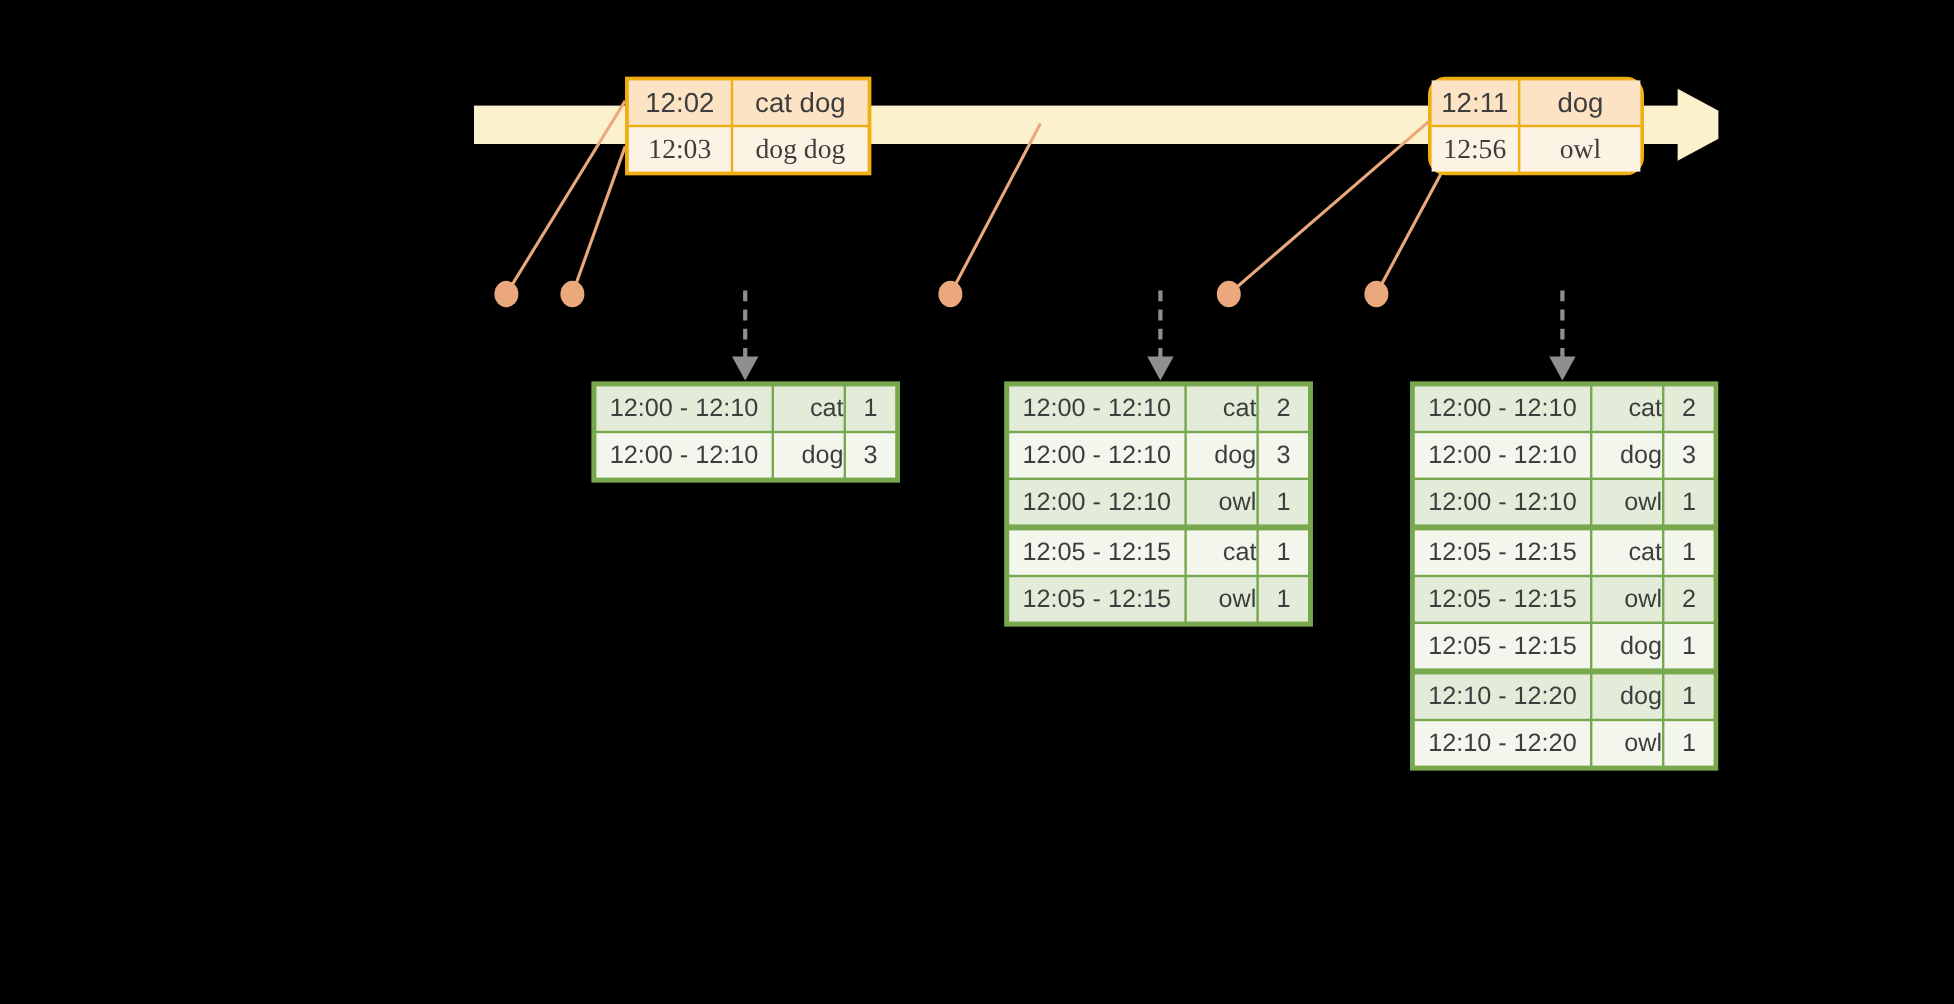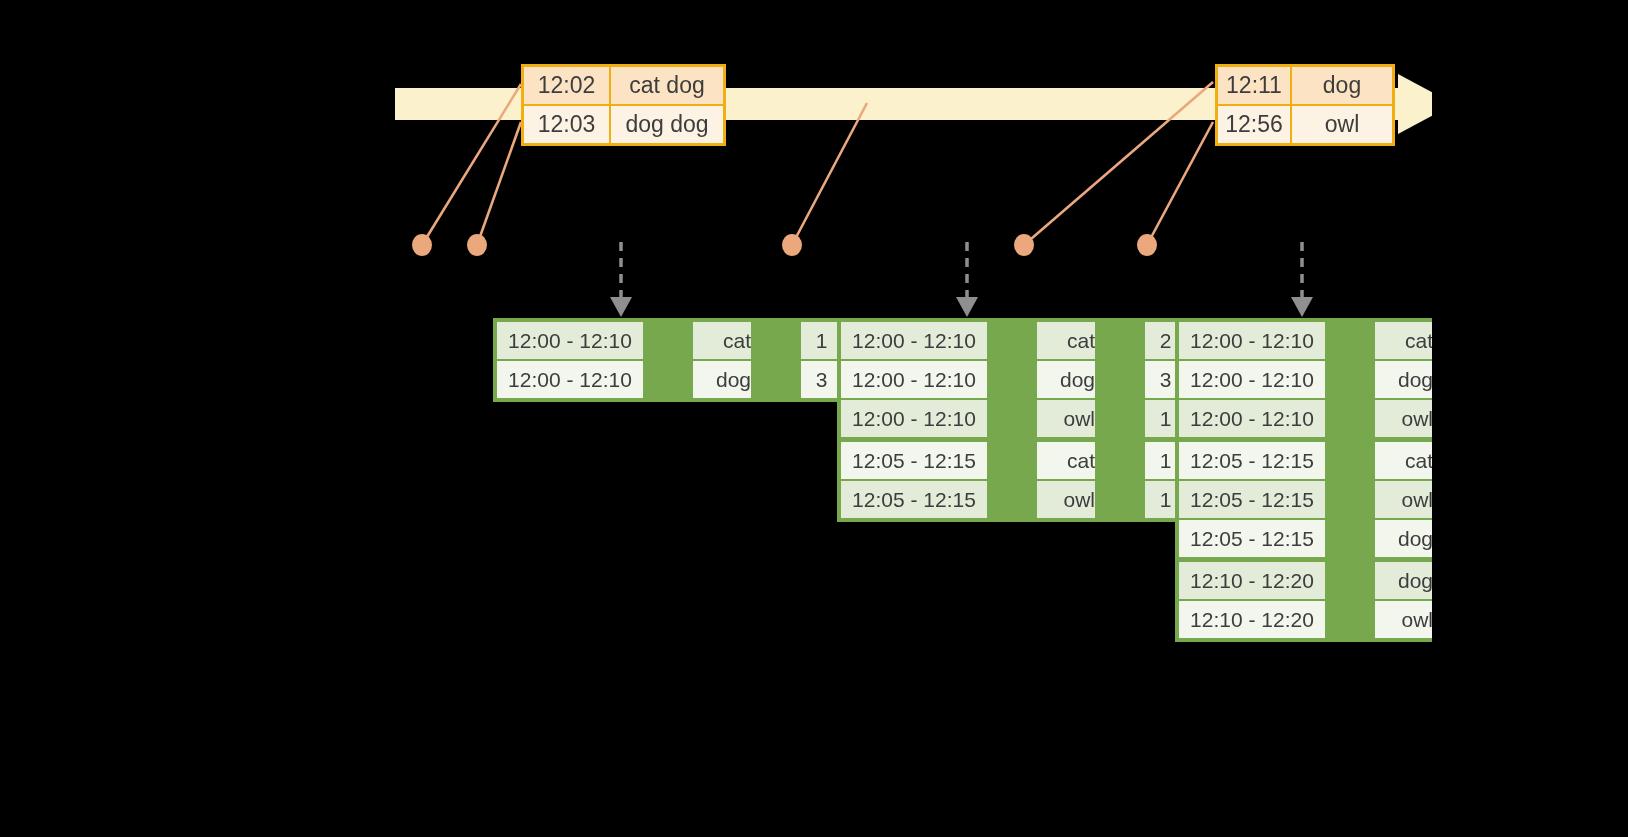--- a/index.html
+++ b/index.html
@@ -27,34 +27,34 @@
   .flowhead{fill:var(--flow-arrow);}
 
   
   .etable{position:absolute;background:var(--event-border);border:3px solid var(--event-border);display:flex;flex-direction:column;}
   .erow{display:flex;}
   .erow + .erow{margin-top:2px;}
   .ecell{height:37px;line-height:37px;text-align:center;font-size:23px;color:var(--cell-text);white-space:nowrap;}
   .ecell + .ecell{margin-left:2px;}
   .etable-a{left:521px;top:64px;}
   .etable-b{left:867px;top:83px;}
-  .etable-c{left:1215px;top:64px;}
+  .etable-c{left:1190px;top:64px;border-radius:15px;}
   .etable-a .tcol,.etable-b .tcol{width:85px;}
   .etable-a .wcol,.etable-b .wcol{width:112px;}
   .etable-c .tcol{width:72px;}
   .etable-c .wcol{width:100px;}
   .erow.peach .ecell{background:var(--event-row-peach);}
-  .erow.cream .ecell{background:var(--event-row-cream);}
+  .erow.cream .ecell{background:var(--event-row-cream);font-family:Liberation Serif, serif;}
 
   
   .rtable{position:absolute;background:var(--result-border);border:4px solid var(--result-border);display:flex;flex-direction:column;}
   .rtable-1{left:493px;top:318px;}
   .rtable-2{left:837px;top:318px;}
   .rtable-3{left:1175px;top:318px;}
-  .rrow{display:flex;gap:48px;}
+  .rrow{display:flex;}
   .rrow + .rrow{margin-top:2px;}
   .rrow.break{margin-top:5px;}
   .rcell{height:37px;line-height:37px;text-align:center;font-size:21px;color:var(--cell-text);white-space:nowrap;}
   .rcell + .rcell{margin-left:2px;}
   .wincol{width:146px;}
   .wordcol{width:58px;text-align:right;}
   .cntcol{width:41px;}
   .rrow.dark .rcell{background:var(--result-row-dark);}
   .rrow.light .rcell{background:var(--result-row-light);}
 </style>

